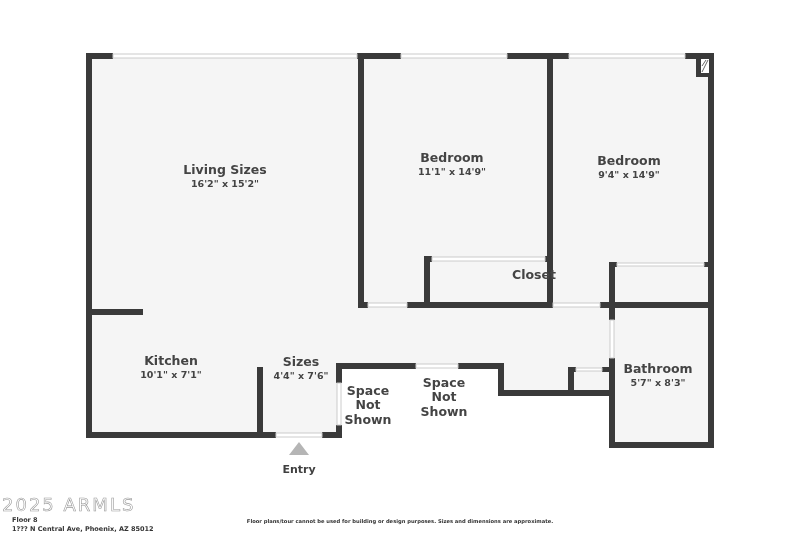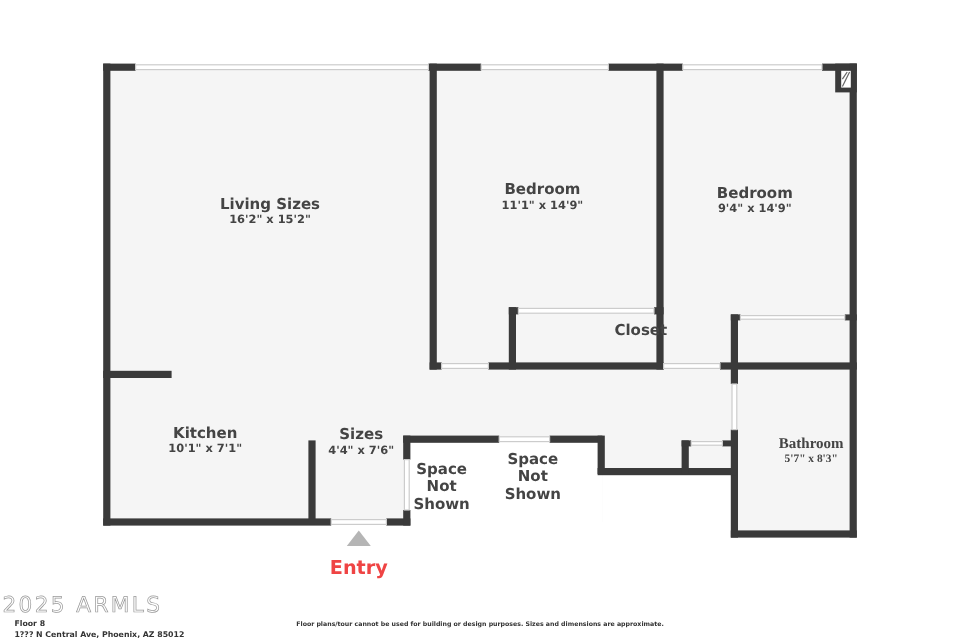--- a/index.html
+++ b/index.html
@@ -3,21 +3,21 @@
   <meta charset="utf-8">
   <style>
     html, body { margin: 0; padding: 0; background: #ffffff; }
     body { width: 800px; height: 533px; position: relative; overflow: hidden;
            font-family: "DejaVu Sans", "Liberation Sans", sans-serif; }
     #plan { position: absolute; left: 0; top: 0; }
     .room-label { position: absolute; text-align: center; color: #444444;
                   transform: translateX(-50%); white-space: nowrap; line-height: 1.15; }
     .room-name { font-weight: bold; font-size: 12.5px; }
     .room-dim { font-weight: bold; font-size: 9.5px; margin-top: 2px; }
-    .entry-label { position: absolute; font-weight: bold; font-size: 16px; color: #ef4444;
+    .entry-label { position: absolute; font-weight: bold; font-size: 11px; color: #404040;
                    transform: translateX(-50%); }
     .footer-address { position: absolute; left: 12px; top: 525px; font-size: 6.5px;
                       font-weight: bold; color: #333333; }
     .footer-floor { position: absolute; left: 12px; top: 516px; font-size: 6.5px;
                     font-weight: bold; color: #333333; }
     .footer-disclaimer { position: absolute; left: 400px; top: 518px; transform: translateX(-50%);
                          font-size: 5.2px; font-weight: bold; color: #333333; white-space: nowrap; }
     .watermark { position: absolute; left: 2px; top: 494px; font-size: 18px; letter-spacing: 2px;
                  color: transparent; -webkit-text-stroke: 0.6px #9a9a9a; font-family: "DejaVu Sans", sans-serif;
                  white-space: nowrap; }
@@ -127,21 +127,21 @@
   <div class="room-name">Closet</div>
 </div>
 <div class="room-label" style="left:171px; top:354px;">
   <div class="room-name">Kitchen</div>
   <div class="room-dim">10'1" x 7'1"</div>
 </div>
 <div class="room-label" style="left:301px; top:355px;">
   <div class="room-name">Sizes</div>
   <div class="room-dim">4'4" x 7'6"</div>
 </div>
-<div class="room-label" style="left:676px; top:362px;font-family:Liberation Serif, serif;">
+<div class="room-label" style="left:658px; top:362px;">
   <div class="room-name">Bathroom</div>
   <div class="room-dim">5'7" x 8'3"</div>
 </div>
 
 <div class="room-label" style="left:368px; top:384px;">
   <div class="room-name">Space</div>
   <div class="room-name">Not</div>
   <div class="room-name">Shown</div>
 </div>
 <div class="room-label" style="left:444px; top:376px;">

